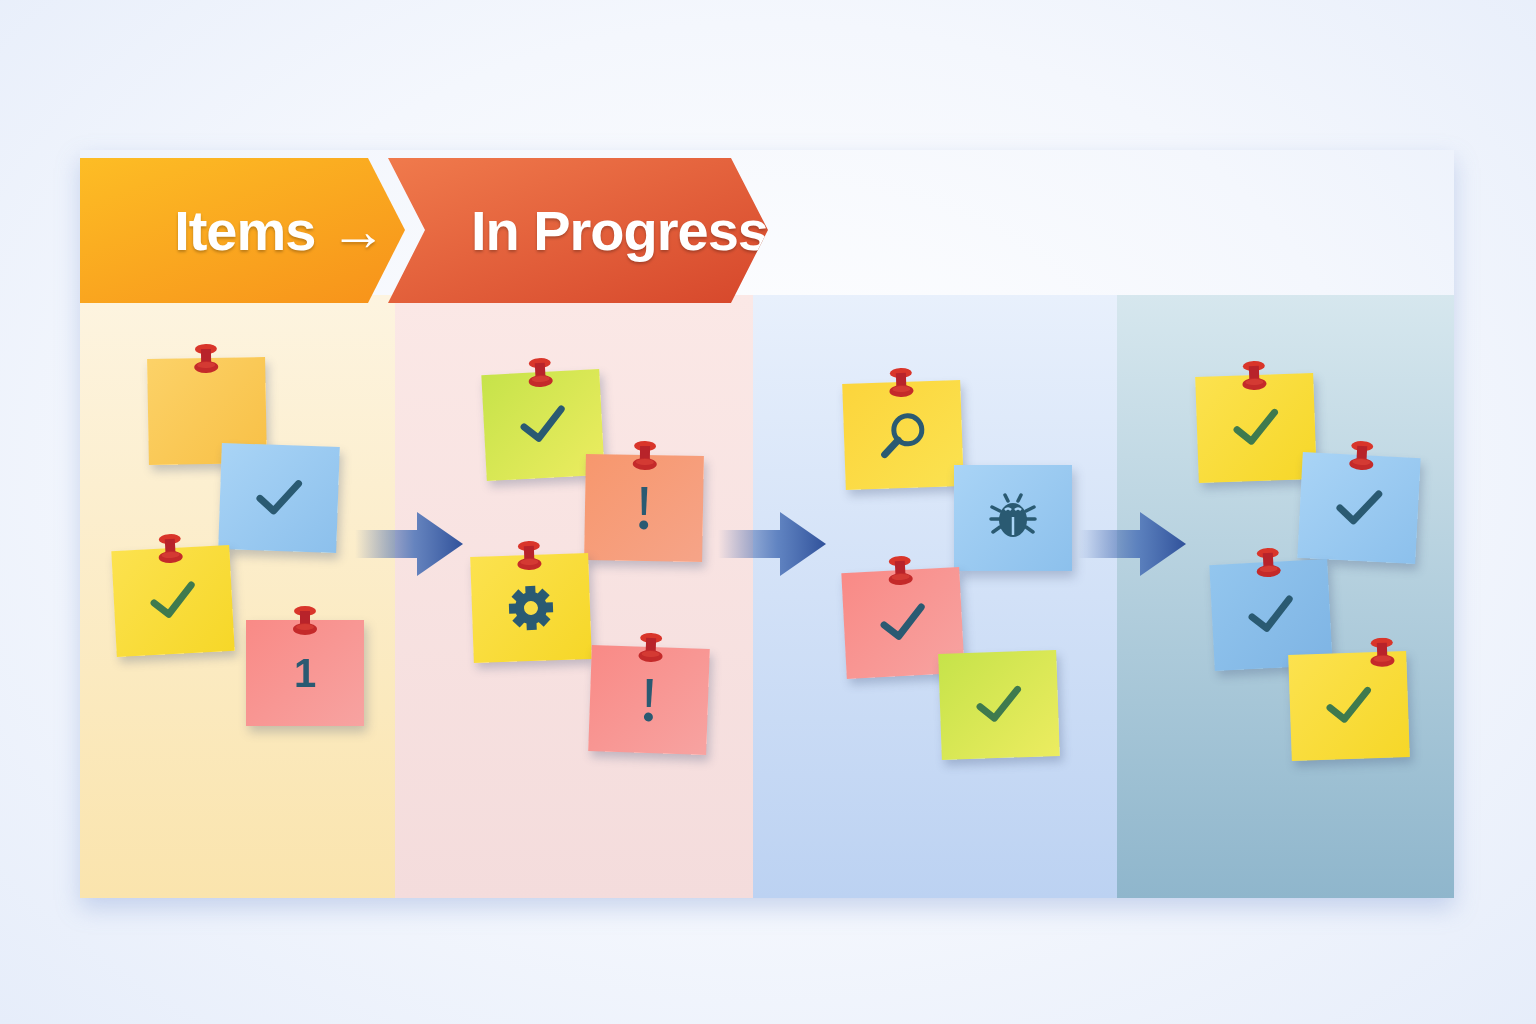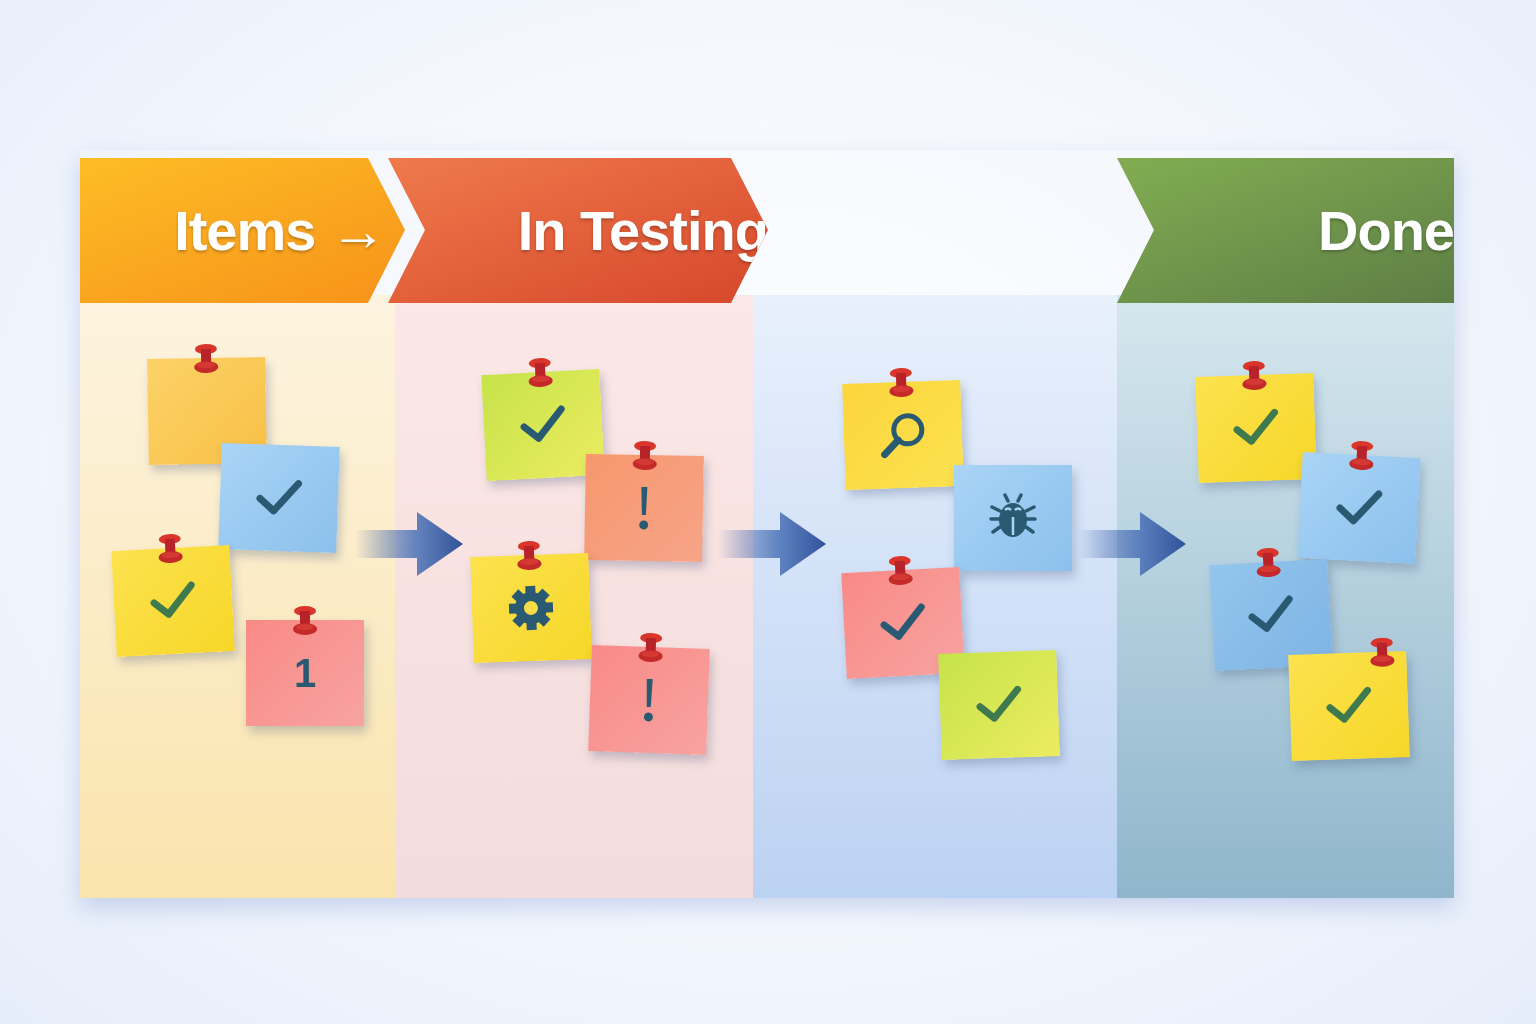--- a/index.html
+++ b/index.html
@@ -89,24 +89,21 @@
 
   <div class="col c1"></div>
   <div class="col c2"></div>
   <div class="col c3"></div>
   <div class="col c4"></div>
 
   <div class="header h1">
       <span>Items →</span>
     </div>
   <div class="header h2">
-      <span>In Testing</span>
-    </div>
-  <div class="header h4">
-      <span>Done</span>
+      <span>In Progress</span>
     </div>
 
   <svg class="arrow" style="left:275px;top:362px" viewBox="0 0 110 64">
     <path d="M0 18 L62 18 L62 0 L108 32 L62 64 L62 46 L0 46 Z" fill="url(#arrg)"></path>
     </svg>
   <svg class="arrow" style="left:638px;top:362px" viewBox="0 0 110 64">
     <path d="M0 18 L62 18 L62 0 L108 32 L62 64 L62 46 L0 46 Z" fill="url(#arrg)"></path>
     </svg>
   <svg class="arrow" style="left:998px;top:362px" viewBox="0 0 110 64">
     <path d="M0 18 L62 18 L62 0 L108 32 L62 64 L62 46 L0 46 Z" fill="url(#arrg)"></path>

